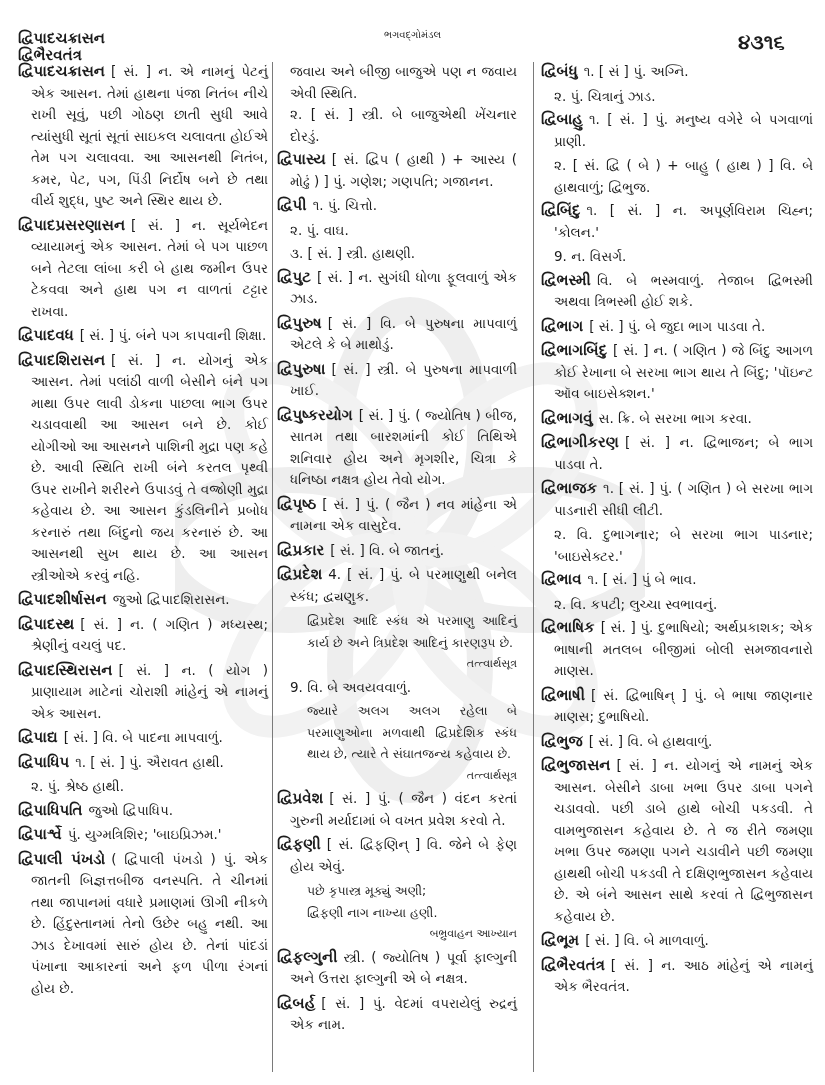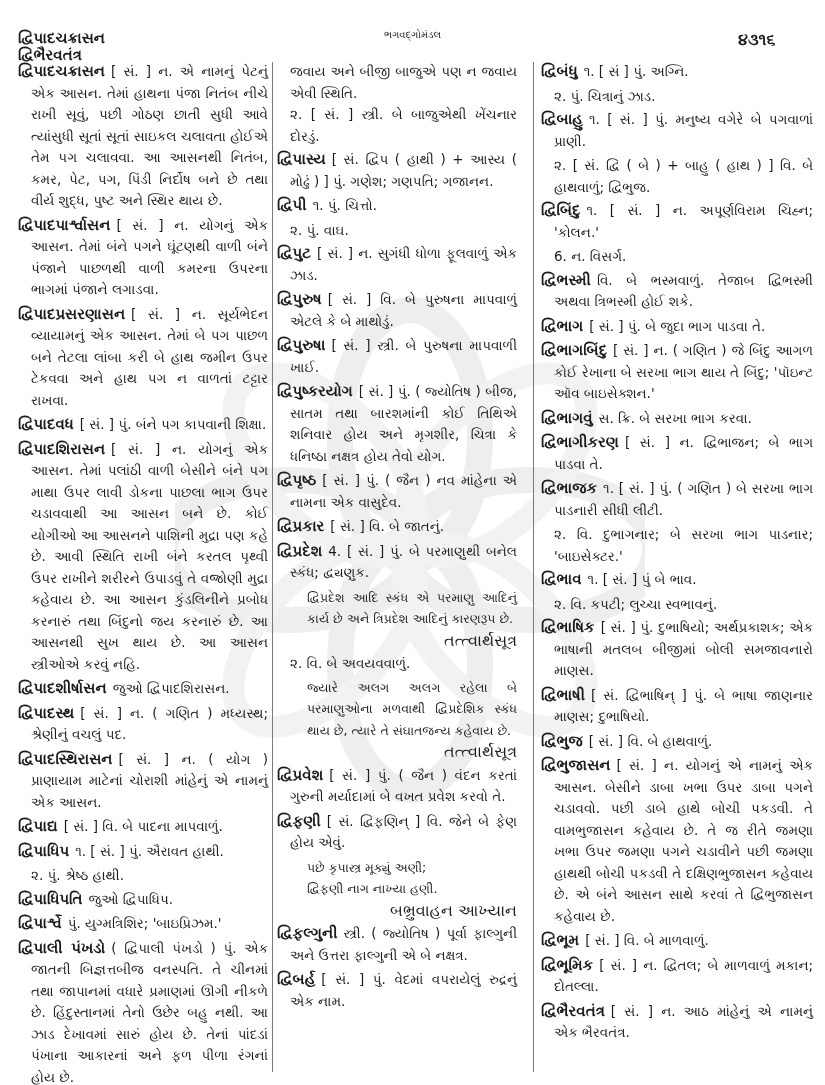--- a/index.html
+++ b/index.html
@@ -6,33 +6,33 @@
     body {
       width: 825px; height: 1085px; position: relative; overflow: hidden;
       background: #ffffff; color: #1b1b1b;
       font-family: "DejaVu Sans", "Liberation Sans", sans-serif;
     }
     .watermark { position: absolute; left: 175px; top: 285px; width: 470px; height: 530px; z-index: 0; }
     .hdr { position: absolute; z-index: 2; font-weight: bold; }
     .hdr-left-top { left: 18px; top: 29px; font-size: 15px; }
     .hdr-left-bottom { left: 18px; top: 46px; font-size: 15px; }
     .hdr-title { left: 0; width: 825px; top: 29px; text-align: center; font-size: 10px; font-weight: normal; }
-    .hdr-page { left: 738px; top: 30px; font-size: 16px; }
+    .hdr-page { left: 738px; top: 30px; font-size: 20px; }
     .divider { position: absolute; top: 62px; width: 1px; height: 1010px; background: #7a7a7a; z-index: 2; }
     .col { position: absolute; top: 61px; z-index: 2; font-size: 13.5px; line-height: 21.5px; }
     .col1 { left: 18px; width: 250px; }
     .col2 { left: 277px; width: 240px; }
     .col3 { left: 541px; width: 272px; }
     .entry { padding-left: 13px; text-indent: -13px; text-align: justify; margin-bottom: 3px; }
     .entry .head { font-weight: bold; font-size: 15px; margin-right: 6px; }
     .sense { padding-left: 13px; text-align: justify; margin-bottom: 2px; }
     .cont { padding-left: 13px; text-align: justify; }
     .quote { padding-left: 30px; font-size: 12.5px; margin-bottom: 2px; }
     .quote .qline { text-align: justify; }
-    .quote .source { text-align: right; font-size: 16px; }
+    .quote .source { text-align: right; font-size: 11px; }
   </style>
 </head>
 <body>
 
 <svg class="watermark" viewBox="0 0 470 530">
   <g fill="none" stroke="#eeeeee" stroke-width="26">
     <ellipse cx="235" cy="150" rx="70" ry="125"></ellipse>
     <ellipse cx="235" cy="380" rx="70" ry="125"></ellipse>
     <ellipse cx="115" cy="265" rx="125" ry="70"></ellipse>
     <ellipse cx="355" cy="265" rx="125" ry="70"></ellipse>
@@ -48,52 +48,52 @@
 <div class="hdr hdr-left-top">દ્વિપાદચક્રાસન</div>
 <div class="hdr hdr-left-bottom">દ્વિભૈરવતંત્ર</div>
 <div class="hdr hdr-title">ભગવદ્ગોમંડલ</div>
 <div class="hdr hdr-page">૪૩૧૬</div>
 
 <div class="divider" style="left:272px"></div>
 <div class="divider" style="left:533px"></div>
 
 <div class="col col1">
     <div class="entry"><span class="head">દ્વિપાદચક્રાસન</span><span class="def">[ સં. ] ન. એ નામનું પેટનું એક આસન. તેમાં હાથના પંજા નિતંબ નીચે રાખી સૂવું, પછી ગોઠણ છાતી સુધી આવે ત્યાંસુધી સૂતાં સૂતાં સાઇકલ ચલાવતા હોઈએ તેમ પગ ચલાવવા. આ આસનથી નિતંબ, કમર, પેટ, પગ, પિંડી નિર્દોષ બને છે તથા વીર્ય શુદ્ધ, પુષ્ટ અને સ્થિર થાય છે.</span></div>
-    <div class="entry"><span class="head">દ્વિપાદપાર્શ્વાસન</span><span class="def">[ સં. ] ન. યોગનું એક આસન. તેમાં બંને પગને ઘૂંટણથી વાળી બંને પંજાને પાછળથી વાળી કમરના ઉપરના ભાગમાં પંજાને લગાડવા.</span></div>
     <div class="entry"><span class="head">દ્વિપાદપ્રસરણાસન</span><span class="def">[ સં. ] ન. સૂર્યભેદન વ્યાયામનું એક આસન. તેમાં બે પગ પાછળ બને તેટલા લાંબા કરી બે હાથ જમીન ઉપર ટેકવવા અને હાથ પગ ન વાળતાં ટટ્ટાર રાખવા.</span></div>
     <div class="entry"><span class="head">દ્વિપાદવધ</span><span class="def">[ સં. ] પું. બંને પગ કાપવાની શિક્ષા.</span></div>
     <div class="entry"><span class="head">દ્વિપાદશિરાસન</span><span class="def">[ સં. ] ન. યોગનું એક આસન. તેમાં પલાંઠી વાળી બેસીને બંને પગ માથા ઉપર લાવી ડોકના પાછલા ભાગ ઉપર ચડાવવાથી આ આસન બને છે. કોઈ યોગીઓ આ આસનને પાશિની મુદ્રા પણ કહે છે. આવી સ્થિતિ રાખી બંને કરતલ પૃથ્વી ઉપર રાખીને શરીરને ઉપાડવું તે વજ્રોણી મુદ્રા કહેવાય છે. આ આસન કુંડલિનીને પ્રબોધ કરનારું તથા બિંદુનો જય કરનારું છે. આ આસનથી સુખ થાય છે. આ આસન સ્ત્રીઓએ કરવું નહિ.</span></div>
     <div class="entry"><span class="head">દ્વિપાદશીર્ષાસન</span><span class="def">જુઓ દ્વિપાદશિરાસન.</span></div>
     <div class="entry"><span class="head">દ્વિપાદસ્થ</span><span class="def">[ સં. ] ન. ( ગણિત ) મધ્યસ્થ; શ્રેણીનું વચલું પદ.</span></div>
     <div class="entry"><span class="head">દ્વિપાદસ્થિરાસન</span><span class="def">[ સં. ] ન. ( યોગ ) પ્રાણાયામ માટેનાં ચોરાશી માંહેનું એ નામનું એક આસન.</span></div>
     <div class="entry"><span class="head">દ્વિપાદ્ય</span><span class="def">[ સં. ] વિ. બે પાદના માપવાળું.</span></div>
     <div class="entry"><span class="head">દ્વિપાધિપ</span><span class="def">૧. [ સં. ] પું. ઐરાવત હાથી.</span></div>
     <div class="sense">૨. પું. શ્રેષ્ઠ હાથી.</div>
     <div class="entry"><span class="head">દ્વિપાધિપતિ</span><span class="def">જુઓ દ્વિપાધિપ.</span></div>
     <div class="entry"><span class="head">દ્વિપાર્શ્વે</span><span class="def">પું. યુગ્મત્રિશિર; 'બાઇપ્રિઝમ.'</span></div>
     <div class="entry"><span class="head">દ્વિપાલી પંખડો</span><span class="def">( દ્વિપાલી પંખડો ) પું. એક જાતની બિજ્ઞત્તબીજ વનસ્પતિ. તે ચીનમાં તથા જાપાનમાં વધારે પ્રમાણમાં ઊગી નીકળે છે. હિંદુસ્તાનમાં તેનો ઉછેર બહુ નથી. આ ઝાડ દેખાવમાં સારું હોય છે. તેનાં પાંદડાં પંખાના આકારનાં અને ફળ પીળા રંગનાં હોય છે.</span></div>
   </div>
 <div class="col col2">
     <div class="cont">જવાય અને બીજી બાજુએ પણ ન જવાય એવી સ્થિતિ.</div>
     <div class="sense">૨. [ સં. ] સ્ત્રી. બે બાજુએથી ખેંચનાર દોરડું.</div>
     <div class="entry"><span class="head">દ્વિપાસ્ય</span><span class="def">[ સં. દ્વિપ ( હાથી ) + આસ્ય ( મોઢું ) ] પું. ગણેશ; ગણપતિ; ગજાનન.</span></div>
     <div class="entry"><span class="head">દ્વિપી</span><span class="def">૧. પું. ચિત્તો.</span></div>
     <div class="sense">૨. પું. વાઘ.</div>
+    <div class="sense">૩. [ સં. ] સ્ત્રી. હાથણી.</div>
     <div class="entry"><span class="head">દ્વિપુટ</span><span class="def">[ સં. ] ન. સુગંધી ધોળા ફૂલવાળું એક ઝાડ.</span></div>
     <div class="entry"><span class="head">દ્વિપુરુષ</span><span class="def">[ સં. ] વિ. બે પુરુષના માપવાળું એટલે કે બે માથોડું.</span></div>
     <div class="entry"><span class="head">દ્વિપુરુષા</span><span class="def">[ સં. ] સ્ત્રી. બે પુરુષના માપવાળી ખાઈ.</span></div>
     <div class="entry"><span class="head">દ્વિપુષ્કરયોગ</span><span class="def">[ સં. ] પું. ( જ્યોતિષ ) બીજ, સાતમ તથા બારશમાંની કોઈ તિથિએ શનિવાર હોય અને મૃગશીર, ચિત્રા કે ધનિષ્ઠા નક્ષત્ર હોય તેવો યોગ.</span></div>
     <div class="entry"><span class="head">દ્વિપૃષ્ઠ</span><span class="def">[ સં. ] પું. ( જૈન ) નવ માંહેના એ નામના એક વાસુદેવ.</span></div>
     <div class="entry"><span class="head">દ્વિપ્રકાર</span><span class="def">[ સં. ] વિ. બે જાતનું.</span></div>
     <div class="entry"><span class="head">દ્વિપ્રદેશ</span><span class="def">4. [ સં. ] પું. બે પરમાણુથી બનેલ સ્કંધ; દ્વ્યણુક.</span></div>
     <div class="quote">
       <div class="qline">દ્વિપ્રદેશ આદિ સ્કંધ એ પરમાણુ આદિનું કાર્ય છે અને ત્રિપ્રદેશ આદિનું કારણરૂપ છે.</div>
       <div class="source">તત્ત્વાર્થસૂત્ર</div>
     </div>
-    <div class="sense">૨. વિ. બે અવયવવાળું.</div>
+    <div class="sense">9. વિ. બે અવયવવાળું.</div>
     <div class="quote">
       <div class="qline">જ્યારે અલગ અલગ રહેલા બે પરમાણુઓના મળવાથી દ્વિપ્રદેશિક સ્કંધ થાય છે, ત્યારે તે સંઘાતજન્ય કહેવાય છે.</div>
       <div class="source">તત્ત્વાર્થસૂત્ર</div>
     </div>
     <div class="entry"><span class="head">દ્વિપ્રવેશ</span><span class="def">[ સં. ] પું. ( જૈન ) વંદન કરતાં ગુરુની મર્યાદામાં બે વખત પ્રવેશ કરવો તે.</span></div>
     <div class="entry"><span class="head">દ્વિફણી</span><span class="def">[ સં. દ્વિફણિન્ ] વિ. જેને બે ફેણ હોય એવું.</span></div>
     <div class="quote">
       <div class="qline">પછે કૃપાસ્ત્ર મૂક્યું અણી;</div>
       <div class="qline">દ્વિફણી નાગ નાખ્યા હણી.</div>
       <div class="source">બભ્રુવાહન આખ્યાન</div>
@@ -101,30 +101,29 @@
     <div class="entry"><span class="head">દ્વિફલ્ગુની</span><span class="def">સ્ત્રી. ( જ્યોતિષ ) પૂર્વા ફાલ્ગુની અને ઉત્તરા ફાલ્ગુની એ બે નક્ષત્ર.</span></div>
     <div class="entry"><span class="head">દ્વિબર્હ</span><span class="def">[ સં. ] પું. વેદમાં વપરાયેલું રુદ્રનું એક નામ.</span></div>
     <div class="entry"></div>
   </div>
 <div class="col col3">
     <div class="entry"><span class="head">દ્વિબંધુ</span><span class="def">૧. [ સં ] પું. અગ્નિ.</span></div>
     <div class="sense">૨. પું. ચિત્રાનું ઝાડ.</div>
     <div class="entry"><span class="head">દ્વિબાહુ</span><span class="def">૧. [ સં. ] પું. મનુષ્ય વગેરે બે પગવાળાં પ્રાણી.</span></div>
     <div class="sense">૨. [ સં. દ્વિ ( બે ) + બાહુ ( હાથ ) ] વિ. બે હાથવાળું; દ્વિભુજ.</div>
     <div class="entry"><span class="head">દ્વિબિંદુ</span><span class="def">૧. [ સં. ] ન. અપૂર્ણવિરામ ચિહ્ન; 'કોલન.'</span></div>
-    <div class="sense">6. ન. વિસર્ગ.</div>
+    <div class="sense">9. ન. વિસર્ગ.</div>
     <div class="entry"><span class="head">દ્વિભસ્મી</span><span class="def">વિ. બે ભસ્મવાળું. તેજાબ દ્વિભસ્મી અથવા ત્રિભસ્મી હોઈ શકે.</span></div>
     <div class="entry"><span class="head">દ્વિભાગ</span><span class="def">[ સં. ] પું. બે જુદા ભાગ પાડવા તે.</span></div>
     <div class="entry"><span class="head">દ્વિભાગબિંદુ</span><span class="def">[ સં. ] ન. ( ગણિત ) જે બિંદુ આગળ કોઈ રેખાના બે સરખા ભાગ થાય તે બિંદુ; 'પૉઇન્ટ ઑવ બાઇસેક્શન.'</span></div>
     <div class="entry"><span class="head">દ્વિભાગવું</span><span class="def">સ. ક્રિ. બે સરખા ભાગ કરવા.</span></div>
     <div class="entry"><span class="head">દ્વિભાગીકરણ</span><span class="def">[ સં. ] ન. દ્વિભાજન; બે ભાગ પાડવા તે.</span></div>
     <div class="entry"><span class="head">દ્વિભાજક</span><span class="def">૧. [ સં. ] પું. ( ગણિત ) બે સરખા ભાગ પાડનારી સીધી લીટી.</span></div>
     <div class="sense">૨. વિ. દુભાગનાર; બે સરખા ભાગ પાડનાર; 'બાઇસેક્ટર.'</div>
     <div class="entry"><span class="head">દ્વિભાવ</span><span class="def">૧. [ સં. ] પું બે ભાવ.</span></div>
     <div class="sense">૨. વિ. કપટી; લુચ્ચા સ્વભાવનું.</div>
     <div class="entry"><span class="head">દ્વિભાષિક</span><span class="def">[ સં. ] પું. દુભાષિયો; અર્થપ્રકાશક; એક ભાષાની મતલબ બીજીમાં બોલી સમજાવનારો માણસ.</span></div>
     <div class="entry"><span class="head">દ્વિભાષી</span><span class="def">[ સં. દ્વિભાષિન્ ] પું. બે ભાષા જાણનાર માણસ; દુભાષિયો.</span></div>
     <div class="entry"><span class="head">દ્વિભુજ</span><span class="def">[ સં. ] વિ. બે હાથવાળું.</span></div>
     <div class="entry"><span class="head">દ્વિભુજાસન</span><span class="def">[ સં. ] ન. યોગનું એ નામનું એક આસન. બેસીને ડાબા ખભા ઉપર ડાબા પગને ચડાવવો. પછી ડાબે હાથે બોચી પકડવી. તે વામભુજાસન કહેવાય છે. તે જ રીતે જમણા ખભા ઉપર જમણા પગને ચડાવીને પછી જમણા હાથથી બોચી પકડવી તે દક્ષિણભુજાસન કહેવાય છે. એ બંને આસન સાથે કરવાં તે દ્વિભુજાસન કહેવાય છે.</span></div>
     <div class="entry"><span class="head">દ્વિભૂમ</span><span class="def">[ સં. ] વિ. બે માળવાળું.</span></div>
-    <div class="entry"><span class="head">દ્વિભૂમિક</span><span class="def">[ સં. ] ન. દ્વિતલ; બે માળવાળું મકાન; દોતલ્લા.</span></div>
     <div class="entry"><span class="head">દ્વિભૈરવતંત્ર</span><span class="def">[ સં. ] ન. આઠ માંહેનું એ નામનું એક ભૈરવતંત્ર.</span></div>
   </div>
 
 </body></html>

